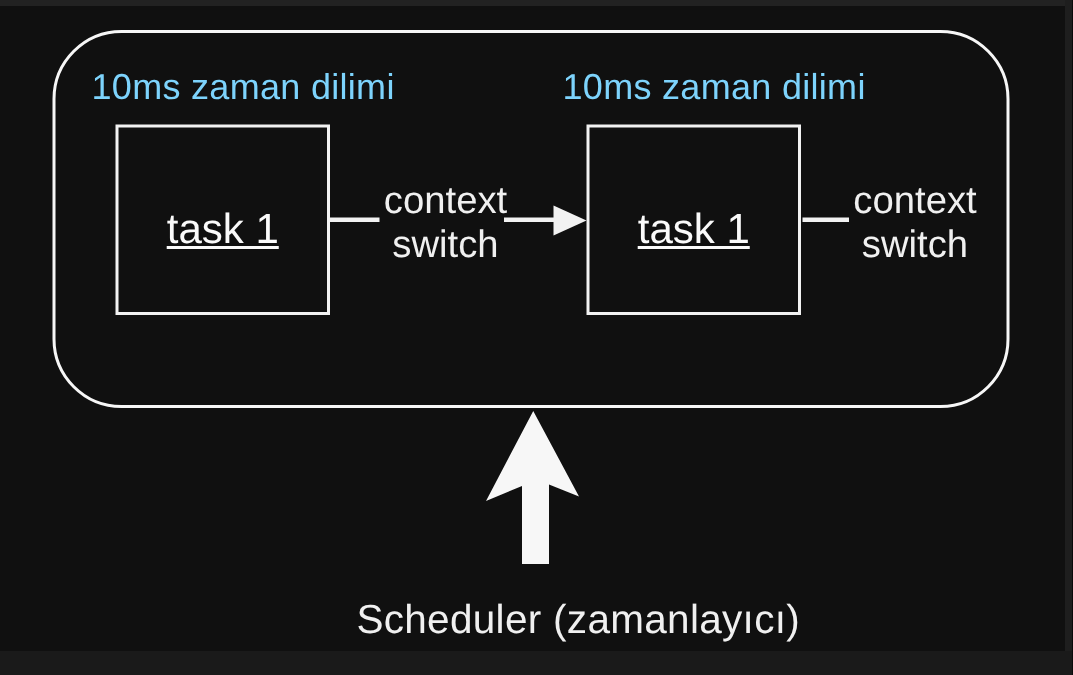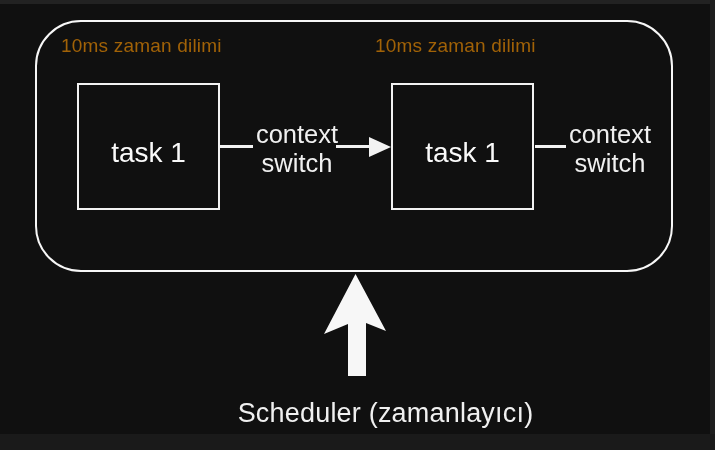--- a/index.html
+++ b/index.html
@@ -27,41 +27,42 @@
     position: absolute;
     left: 35px; top: 20px;
     width: 638px; height: 252px;
     border: 2.5px solid #f7f7f7;
     border-radius: 46px;
     box-sizing: border-box;
   }
 
   .slice-label {
     position: absolute;
-    top: 35px;
-    font-size: 19px;
+    top: 45px;
+    font-size: 24px;
     letter-spacing: 0.2px;
     white-space: nowrap;
-    color: #a16207;
+    color: #7dd3fc;
   }
   .slice-label.l1 { left: 61px; }
   .slice-label.l2 { left: 375px; }
 
   .task-box {
     position: absolute;
     top: 83px;
     width: 143px; height: 127px;
     border: 2px solid #f2f2f2;
     box-sizing: border-box;
     display: flex;
     align-items: center;
     justify-content: center;
     padding-top: 13px;
     font-size: 28px;
     color: #fafafa;
+    text-decoration: underline;
   }
   .task-box.b1 { left: 77px; }
   .task-box.b2 { left: 391px; }
 
   .hline {
     position: absolute;
     height: 2.5px;
     background: #f2f2f2;
     top: 145px;
   }

